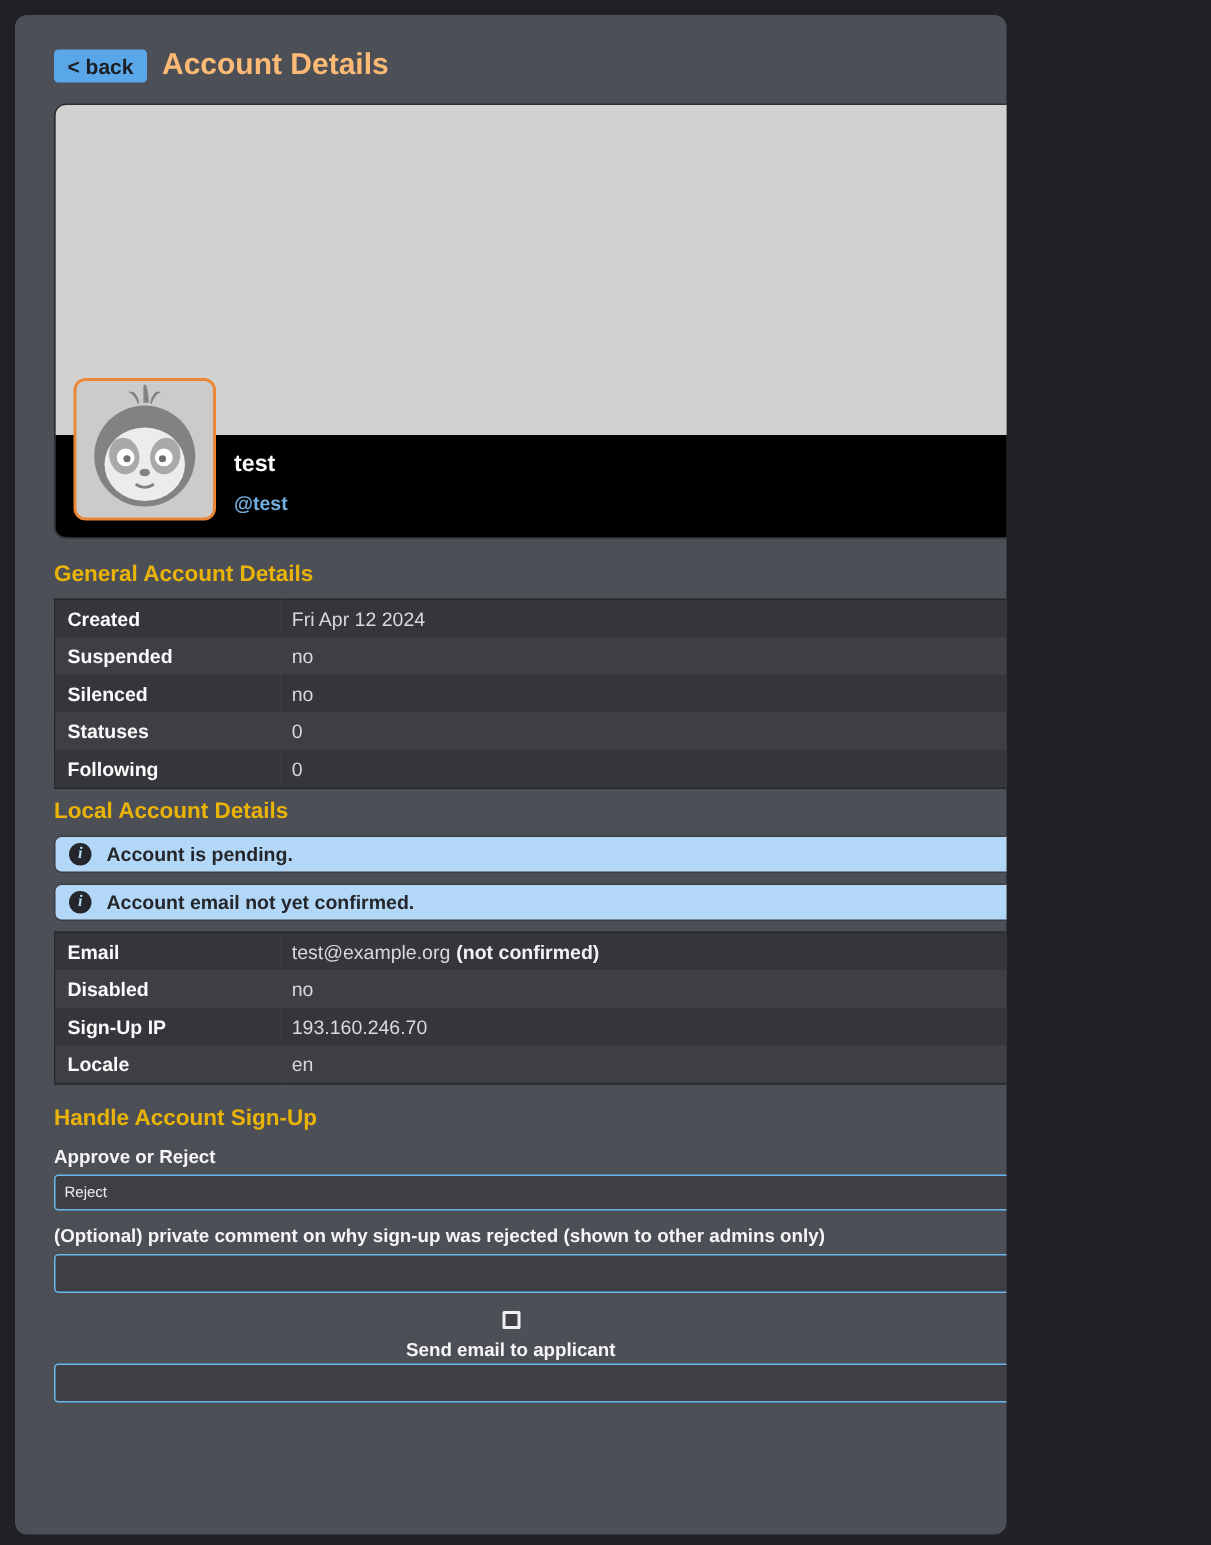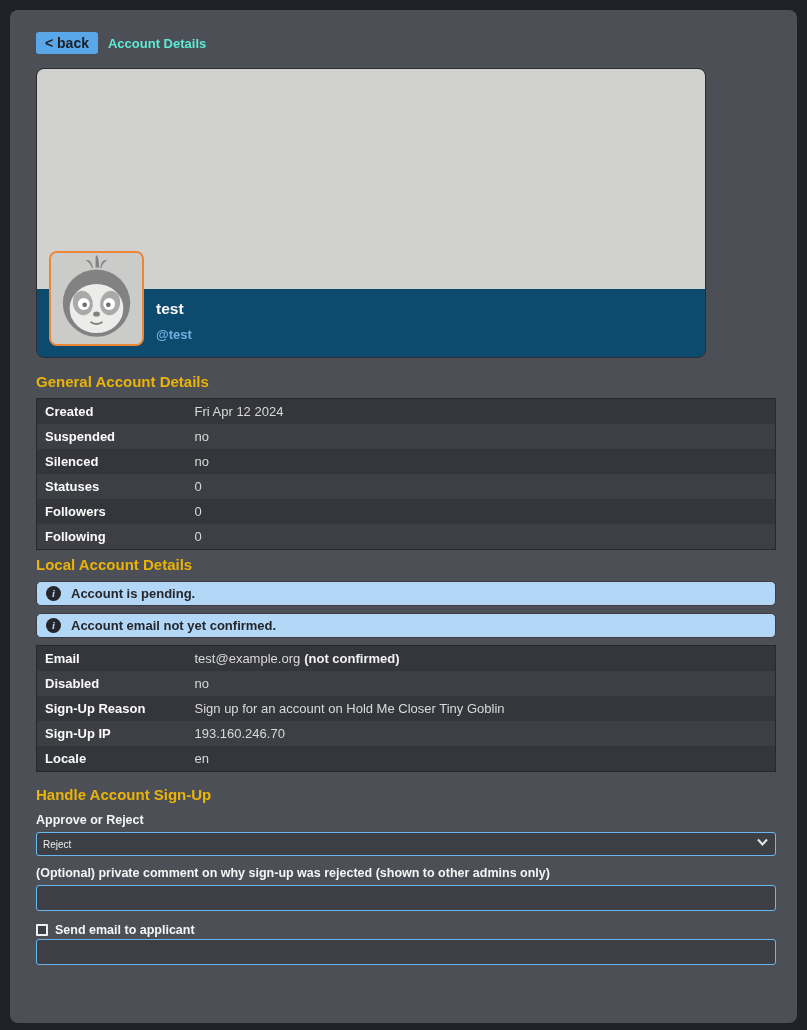--- a/index.html
+++ b/index.html
@@ -5,54 +5,54 @@
   * { box-sizing: border-box; margin: 0; padding: 0; }
   html, body {
     width: 807px; height: 1030px;
     background: #202126;
     font-family: "Liberation Sans", "DejaVu Sans", sans-serif;
     color: #fafafa;
   }
   .panel {
     position: absolute;
     left: 10px; top: 10px;
-    width: 787px; height: 1013px;
+    width: 661px; height: 1013px;
     background: #4d4f57;
     border-radius: 8px;
     padding: 22px 26px;
     overflow: hidden;
   }
   
   .title-row { display: flex; align-items: center; gap: 10px; margin-bottom: 14px; }
   .back-btn {
     background: #59a7e8;
     color: #1d1e24;
     font-weight: bold;
     font-size: 14px;
     border: none;
     border-radius: 3px;
     padding: 3px 9px;
     cursor: pointer;
     font-family: inherit;
   }
-  .page-title { font-size: 13px; font-weight: bold; color: #5eead4; }
+  .page-title { font-size: 20px; font-weight: bold; color: #fdba74; }
 
   
   .profile-card {
     position: relative;
     width: 670px;
     height: 290px;
     border: 1px solid #2c2d32;
     border-radius: 8px;
     overflow: hidden;
     margin-bottom: 15px;
     background: #45474e;
   }
   .profile-banner { height: 220px; background: #d1d1cf; }
-  .profile-footer { height: 70px; background: #0c4a6e; padding: 11px 0 0 119px; }
+  .profile-footer { height: 70px; background: #000000; padding: 11px 0 0 119px; }
   .display-name { font-size: 15.5px; font-weight: bold; color: #fbfbfb; }
   .handle { font-size: 13px; font-weight: bold; color: #75afe0; margin-top: 9px; display: inline-block; text-decoration: none; }
   .avatar-box {
     position: absolute;
     left: 12px; bottom: 11px;
     width: 95px; height: 95px;
     background: #cbcbc9;
     border: 2px solid #ec8637;
     border-radius: 8px;
     overflow: hidden;
@@ -132,21 +132,21 @@
   input.text-input {
     width: 740px; height: 26px;
     background: #3d3f45;
     color: #eeeeee;
     border: 1px solid #67b7f0;
     border-radius: 3px;
     font-size: 13px;
     font-family: inherit;
     padding: 0 6px;
   }
-  .checkbox-row { display: flex; align-items: center; gap: 7px; margin: 12px 0 2px 0; }
+  .checkbox-row { display: flex; align-items: center; gap: 7px; margin: 12px 0 2px 0; flex-direction: column; }
   .checkbox {
     width: 12px; height: 12px;
     border: 2px solid #eef0f2;
     background: #3d3f45;
     border-radius: 1px;
     cursor: pointer;
   }
   .checkbox-label { font-size: 12.5px; font-weight: bold; color: #f5f5f5; }
 </style>
 </head>
@@ -208,24 +208,20 @@
       </tr>
       <tr>
         <th>Silenced</th>
         <td>no</td>
       </tr>
       <tr>
         <th>Statuses</th>
         <td>0</td>
       </tr>
       <tr>
-        <th>Followers</th>
-        <td>0</td>
-      </tr>
-      <tr>
         <th>Following</th>
         <td>0</td>
       </tr>
     </tbody>
   </table>
 
   
   <div class="section-heading">Local Account Details</div>
 
   <div class="notice">
@@ -239,24 +235,20 @@
 
   <table class="info-table" style="margin-top:3px;">
     <tbody>
       <tr>
         <th>Email</th>
         <td><span>test@example.org</span><strong>(not confirmed)</strong></td>
       </tr>
       <tr>
         <th>Disabled</th>
         <td>no</td>
-      </tr>
-      <tr>
-        <th>Sign-Up Reason</th>
-        <td>Sign up for an account on Hold Me Closer Tiny Goblin</td>
       </tr>
       <tr>
         <th>Sign-Up IP</th>
         <td>193.160.246.70</td>
       </tr>
       <tr>
         <th>Locale</th>
         <td>en</td>
       </tr>
     </tbody>

